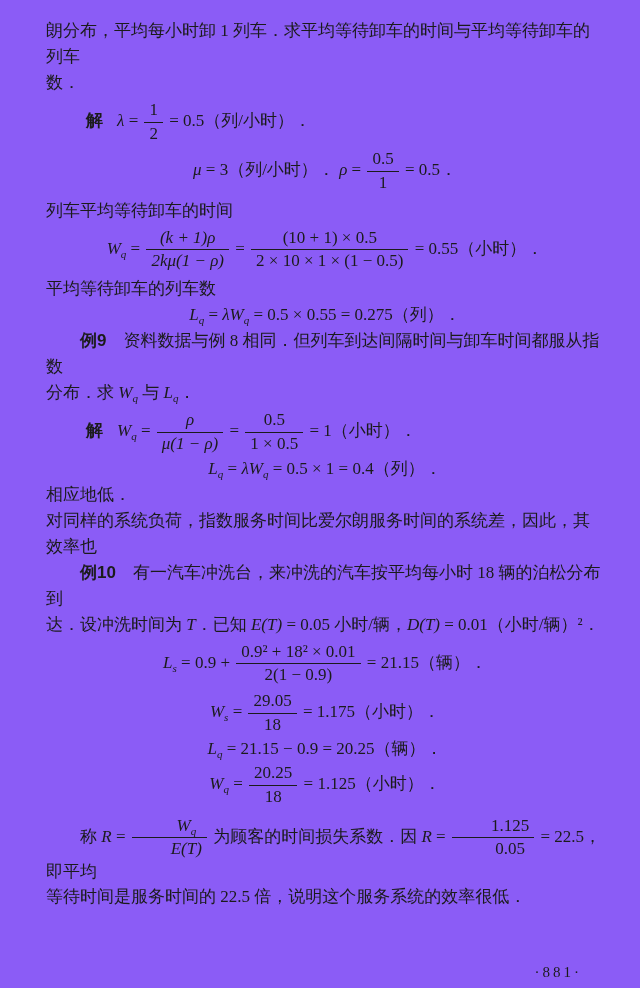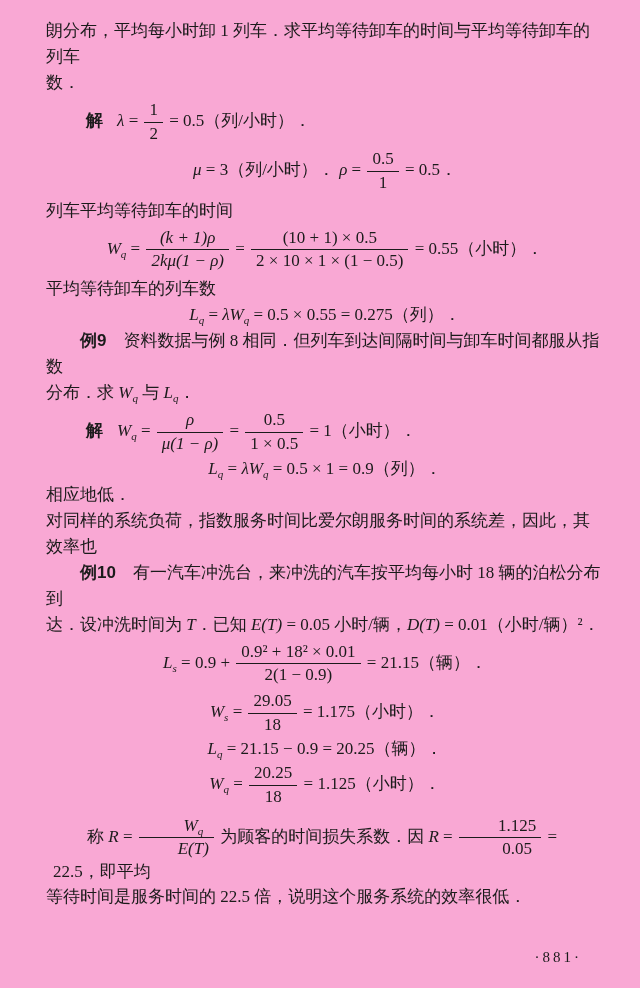--- a/index.html
+++ b/index.html
@@ -1,36 +1,36 @@
 <!DOCTYPE html>
 <html><head>
 <meta charset="utf-8">
 <style>
   html,body{margin:0;padding:0;}
   body{background:#e9e7e1;}
   .page{
     width:640px;height:988px;box-sizing:border-box;
-    background:#f9a8d4;color:#1b1b1b;
+    background:#8b5cf6;color:#1b1b1b;
     font-family:"Liberation Serif","DejaVu Serif",serif;
     font-size:17px;
     padding:18px 36px 4px 46px;
     position:relative;overflow:hidden;
   }
   .txt{line-height:26px;margin:0;}
   .indent{text-indent:34px;}
   .b{font-family:"Liberation Sans","DejaVu Sans",sans-serif;font-weight:700;font-style:normal;}
   .var{font-style:italic;}
   .math{text-align:center;line-height:1.18;margin:3px 0;white-space:nowrap;}
   .math.left{text-align:left;padding-left:40px;}
   .solve{margin-right:14px;}
   .frac{display:inline-block;vertical-align:middle;text-align:center;line-height:1.1;margin:2px 2px;}
   .fnum{display:block;padding:0 5px 2px;border-bottom:1.4px solid #1b1b1b;}
   .fden{display:block;padding:2px 5px 0;}
   sub{font-size:11px;font-style:italic;line-height:0;}
-  .pageno{position:absolute;right:58px;bottom:22px;font-size:15px;letter-spacing:3px;}
+  .pageno{position:absolute;right:58px;bottom:7px;font-size:15px;letter-spacing:3px;}
 </style>
 </head>
 <body>
 
 <div class="page">
 
   <p class="txt">朗分布，平均每小时卸 1 列车．求平均等待卸车的时间与平均等待卸车的列车</p>
   <p class="txt">数．</p>
 
   <div class="math left">
@@ -58,21 +58,21 @@
   </p>
   <p class="txt">
     <span>分布．求 </span><span class="var">W</span><sub>q</sub><span> 与 </span><span class="var">L</span><sub>q</sub><span>．</span>
   </p>
 
   <div class="math left">
     <span class="b solve">解</span><span class="var">W</span><sub>q</sub><span> = </span><span class="frac"><span class="fnum var">ρ</span><span class="fden var">μ(1 − ρ)</span></span><span> = </span><span class="frac"><span class="fnum">0.5</span><span class="fden">1 × 0.5</span></span><span> = 1（小时）．</span>
   </div>
 
   <div class="math">
-    <span class="var">L</span><sub>q</sub><span> = </span><span class="var">λW</span><sub>q</sub><span> = 0.5 × 1 = 0.9（列）．</span>
+    <span class="var">L</span><sub>q</sub><span> = </span><span class="var">λW</span><sub>q</sub><span> = 0.5 × 1 = 0.4（列）．</span>
   </div>
 
   <p class="txt">相应地低．</p>
   <p class="txt">对同样的系统负荷，指数服务时间比爱尔朗服务时间的系统差，因此，其效率也</p>
 
   <p class="txt indent">
     <span class="b">例10</span><span>　有一汽车冲洗台，来冲洗的汽车按平均每小时 18 辆的泊松分布到</span>
   </p>
   <p class="txt">
     <span>达．设冲洗时间为 </span><span class="var">T</span><span>．已知 </span><span class="var">E(T)</span><span> = 0.05 小时/辆，</span><span class="var">D(T)</span><span> = 0.01（小时/辆）²．</span>
@@ -88,20 +88,20 @@
   </div>
 
   <div class="math">
     <span class="var">L</span><sub>q</sub><span> = 21.15 − 0.9 = 20.25（辆）．</span>
   </div>
 
   <div class="math">
     <span class="var">W</span><sub>q</sub><span> = </span><span class="frac"><span class="fnum">20.25</span><span class="fden">18</span></span><span> = 1.125（小时）．</span>
   </div>
 
-  <p class="txt indent" style="line-height:1.25; margin:6px 7px 2px;">
+  <p class="txt indent" style="line-height:1.25; margin:6px 0 2px;">
     <span>称 </span><span class="var">R</span><span> = </span><span class="frac"><span class="fnum"><span class="var">W</span><sub>q</sub></span><span class="fden var">E(T)</span></span><span> 为顾客的时间损失系数．因 </span><span class="var">R</span><span> = </span><span class="frac"><span class="fnum">1.125</span><span class="fden">0.05</span></span><span> = 22.5，即平均</span>
   </p>
   <p class="txt">等待时间是服务时间的 22.5 倍，说明这个服务系统的效率很低．</p>
 
   <div class="pageno">·881·</div>
 
 </div>
 
 </body></html>

